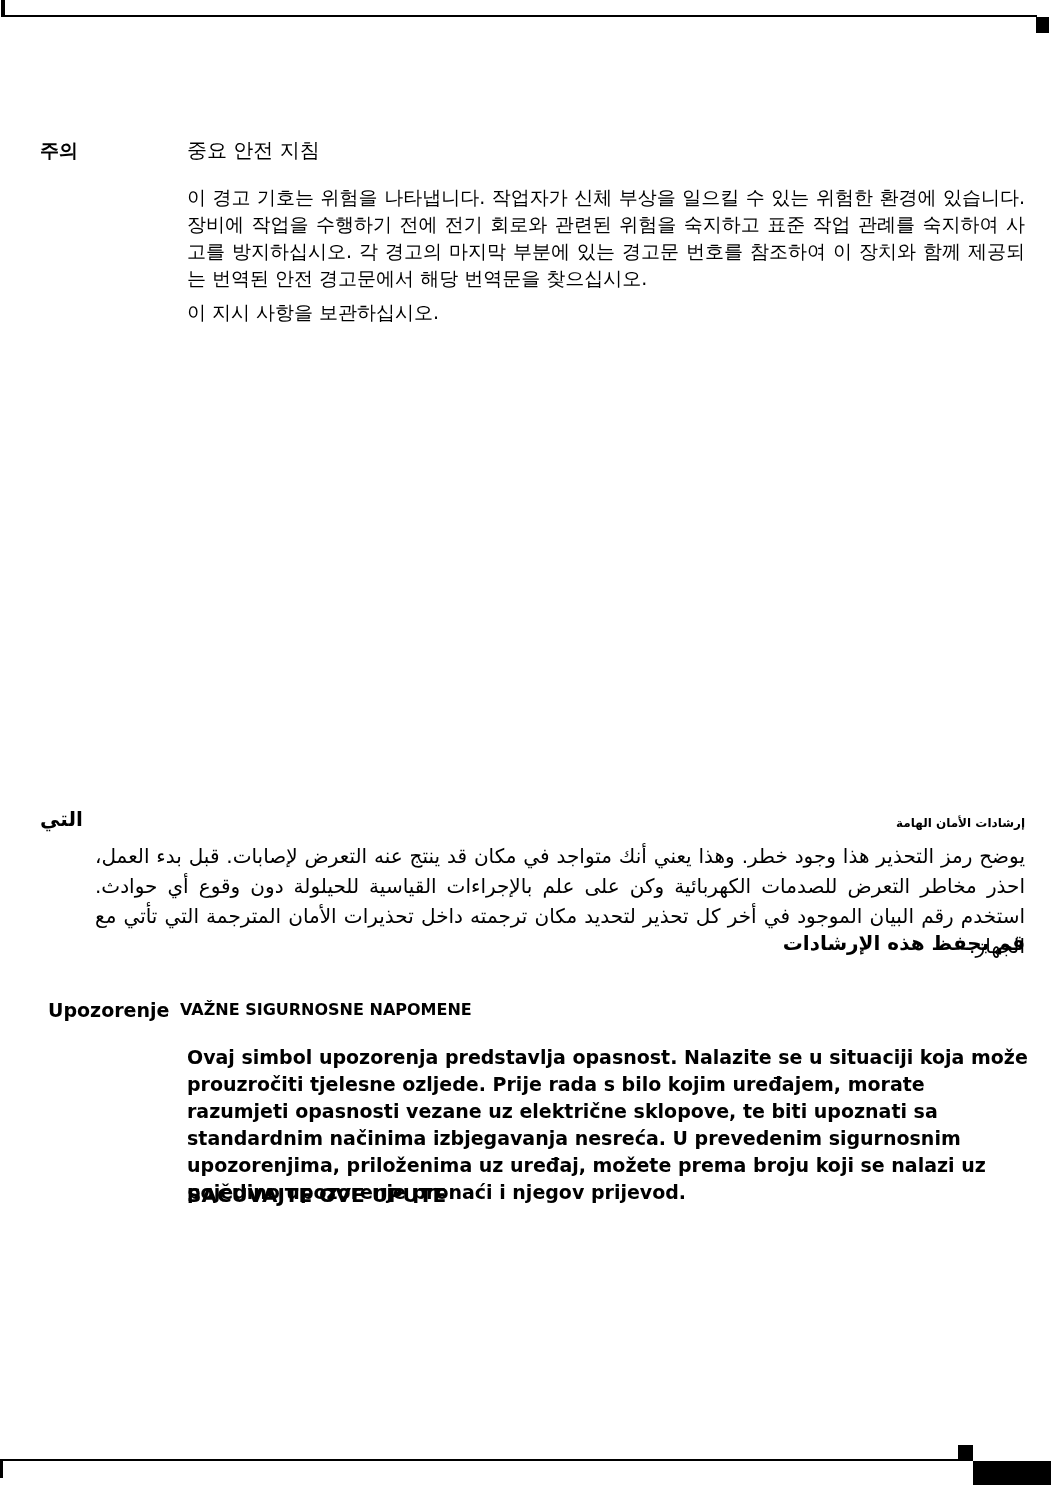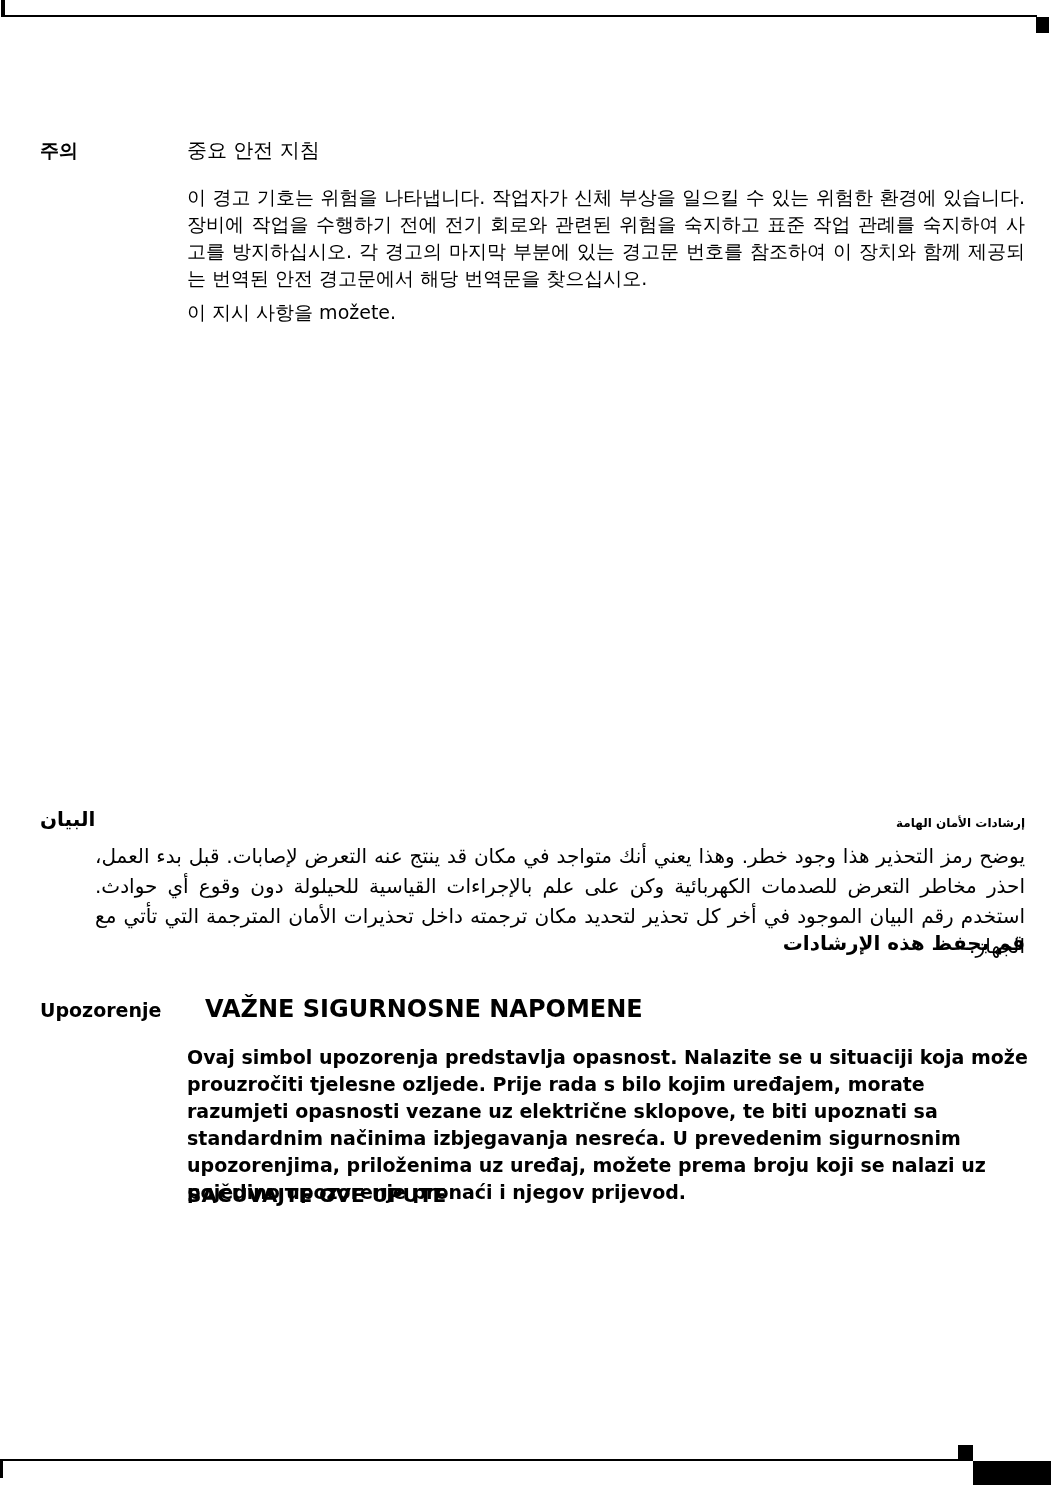--- a/index.html
+++ b/index.html
@@ -43,44 +43,44 @@
   
   .ar-label   { top: 807px; font-size: 20px; }
   .ar-heading { left: 95px; top: 809px; width: 930px; font-size: 12px; font-weight: bold;
                 line-height: 28px; }
   .ar-body    { left: 95px; top: 841px; width: 930px; font-size: 20px; font-weight: normal;
                 line-height: 30px; text-align: justify; }
   .ar-closing { left: 95px; top: 929px; width: 930px; font-size: 20px; font-weight: bold;
                 line-height: 28px; }
 
   
-  .hr-label   { top: 998px; }
-  .hr-heading { left: 205px; top: 997px; font-size: 24px; font-weight: bold; line-height: 25px;
+  .hr-label   { top: 998px; margin-left: 8px; }
+  .hr-heading { left: 180px; top: 997px; font-size: 16px; font-weight: bold; line-height: 25px;
                 white-space: nowrap; }
   .hr-body    { left: 187px; top: 1044px; width: 845px; font-size: 19px; font-weight: bold;
                 line-height: 27px; text-align: left; }
   .hr-closing { left: 187px; top: 1183px; font-size: 20px; font-weight: bold; line-height: 25px;
                 white-space: nowrap; }
 </style>
 </head>
 <body>
 
 <div class="abs mark top-left-tick"></div>
 <div class="abs mark top-rule"></div>
 <div class="abs mark top-right-tab"></div>
 
 <div>
   <div class="abs gutter-label ko-label" lang="ko">주의</div>
   <div class="abs ko-heading" lang="ko">중요 안전 지침</div>
   <div class="abs ko-body" lang="ko">이 경고 기호는 위험을 나타냅니다. 작업자가 신체 부상을 일으킬 수 있는 위험한 환경에 있습니다. 장비에 작업을 수행하기 전에 전기 회로와 관련된 위험을 숙지하고 표준 작업 관례를 숙지하여 사고를 방지하십시오. 각 경고의 마지막 부분에 있는 경고문 번호를 참조하여 이 장치와 함께 제공되는 번역된 안전 경고문에서 해당 번역문을 찾으십시오.</div>
-  <div class="abs ko-closing" lang="ko">이 지시 사항을 možete.</div>
+  <div class="abs ko-closing" lang="ko">이 지시 사항을 보관하십시오.</div>
 </div>
 
 <div>
-  <div class="abs gutter-label ar-label" dir="rtl">البيان</div>
+  <div class="abs gutter-label ar-label" dir="rtl">التي</div>
   <div class="abs ar-heading" dir="rtl">إرشادات الأمان الهامة</div>
   <div class="abs ar-body" dir="rtl">يوضح رمز التحذير هذا وجود خطر. وهذا يعني أنك متواجد في مكان قد ينتج عنه التعرض لإصابات. قبل بدء العمل، احذر مخاطر التعرض للصدمات الكهربائية وكن على علم بالإجراءات القياسية للحيلولة دون وقوع أي حوادث. استخدم رقم البيان الموجود في أخر كل تحذير لتحديد مكان ترجمته داخل تحذيرات الأمان المترجمة التي تأتي مع الجهاز.</div>
   <div class="abs ar-closing" dir="rtl">قم بحفظ هذه الإرشادات</div>
 </div>
 
 <div>
   <div class="abs gutter-label hr-label" lang="hr">Upozorenje</div>
   <div class="abs hr-heading" lang="hr">VAŽNE SIGURNOSNE NAPOMENE</div>
   <div class="abs hr-body" lang="hr">Ovaj simbol upozorenja predstavlja opasnost. Nalazite se u situaciji koja može prouzročiti tjelesne ozljede. Prije rada s bilo kojim uređajem, morate razumjeti opasnosti vezane uz električne sklopove, te biti upoznati sa standardnim načinima izbjegavanja nesreća. U prevedenim sigurnosnim upozorenjima, priloženima uz uređaj, možete prema broju koji se nalazi uz pojedino upozorenje pronaći i njegov prijevod.</div>
   <div class="abs hr-closing" lang="hr">SAČUVAJTE OVE UPUTE</div>

